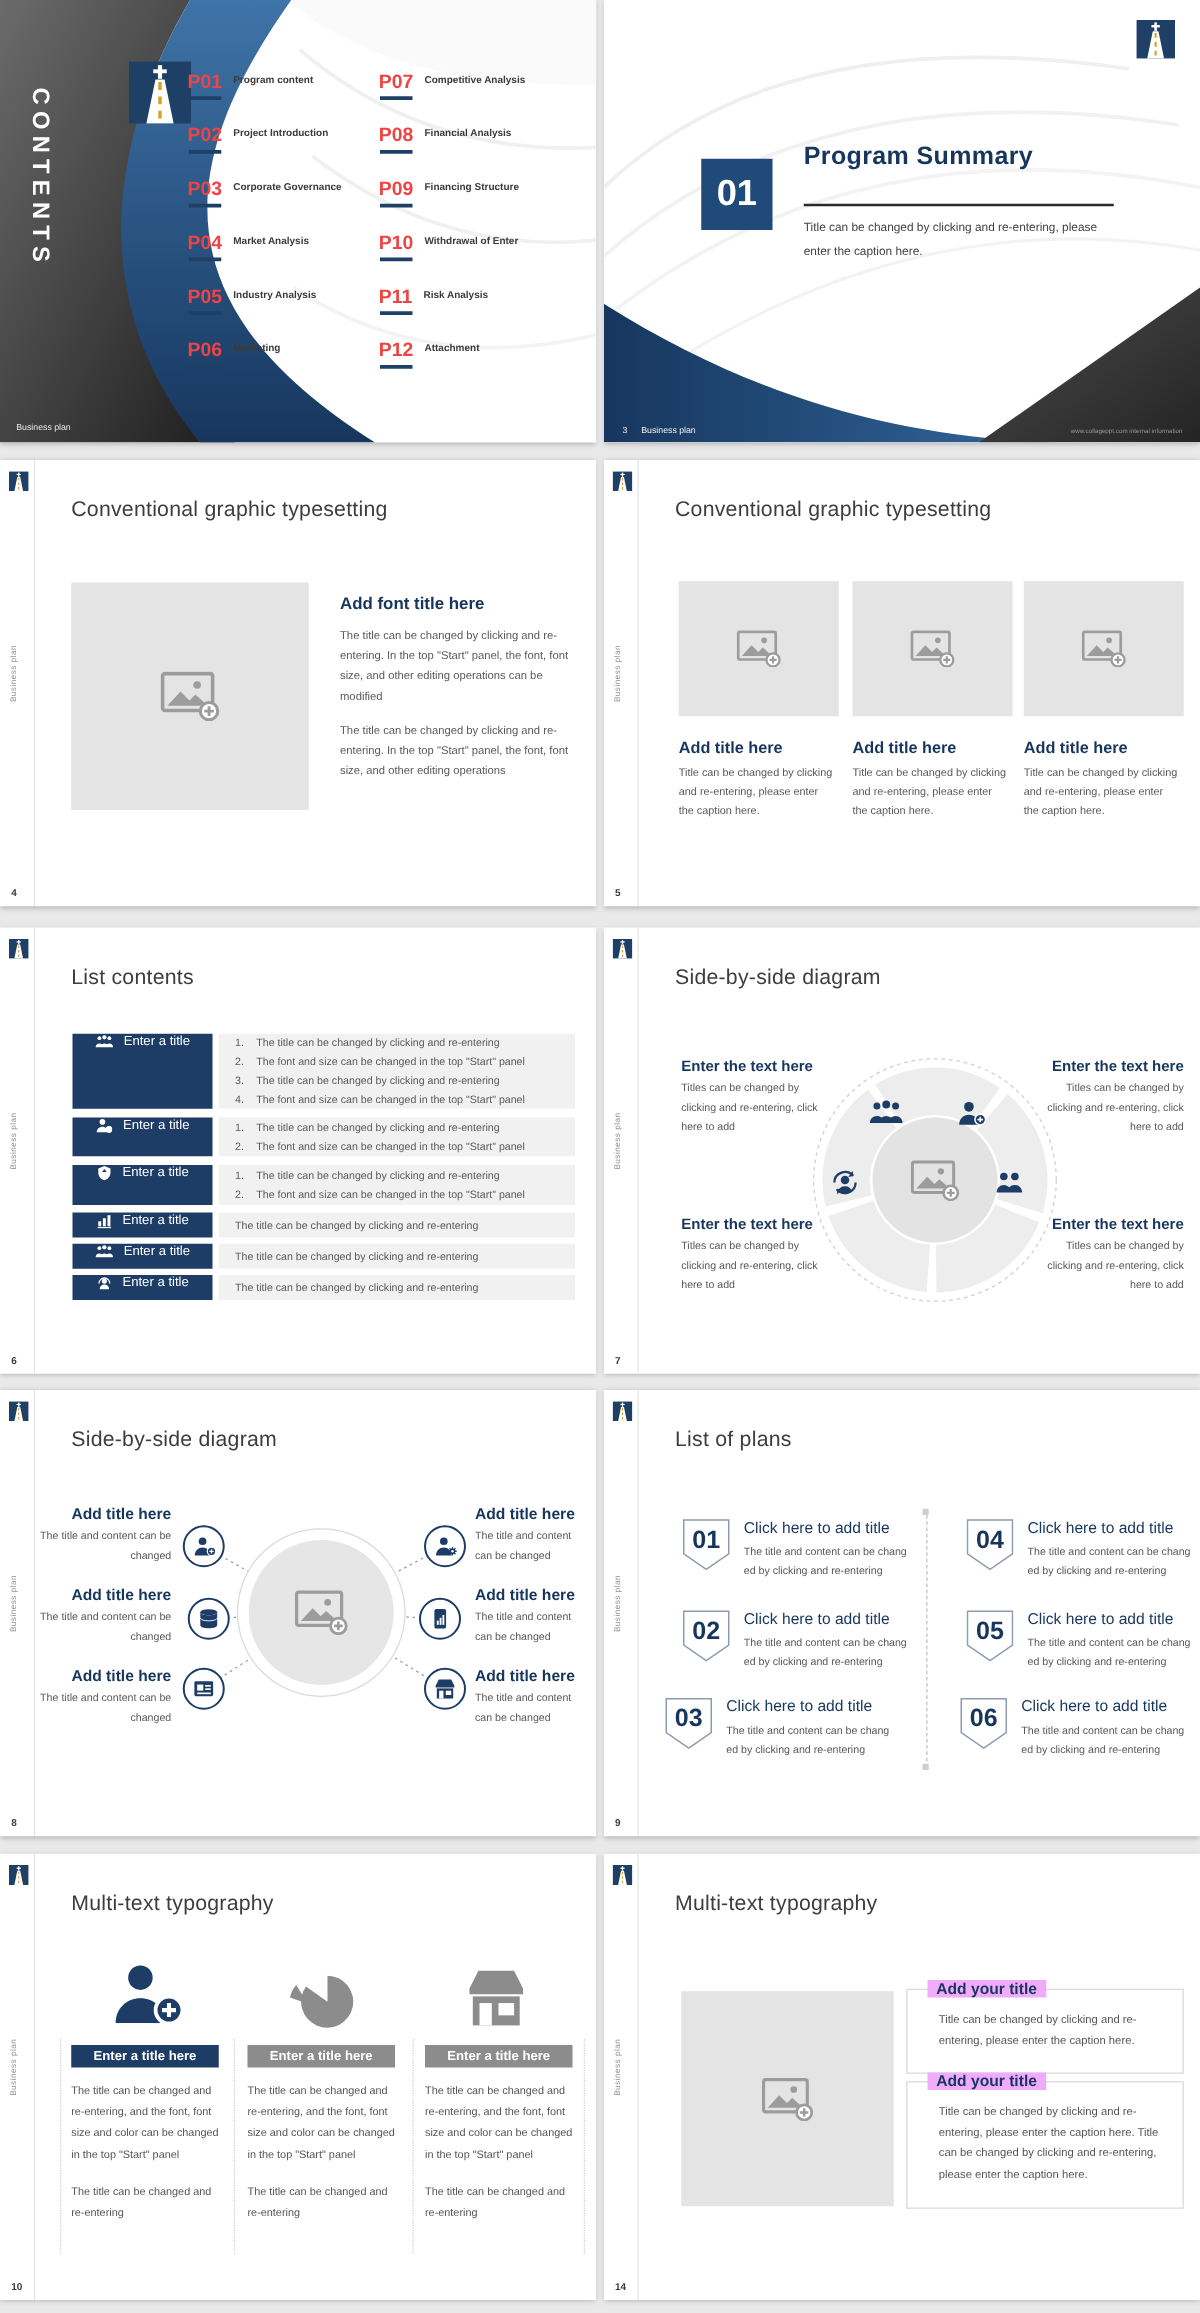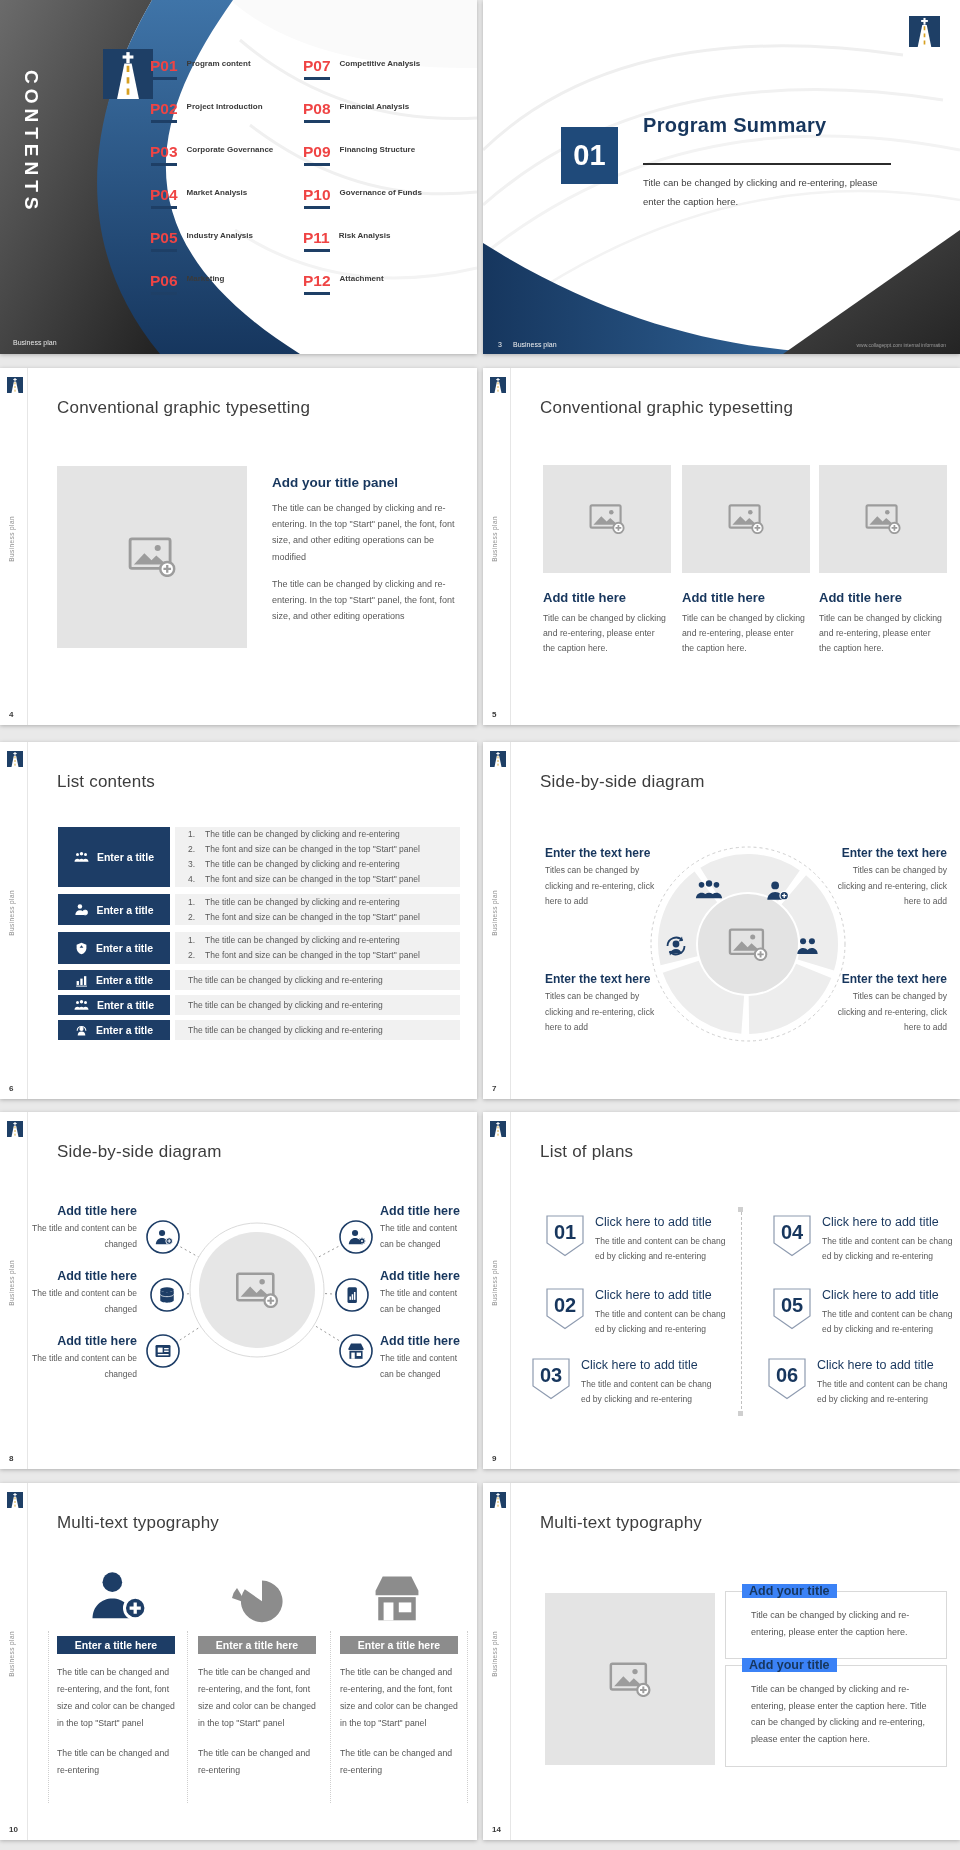--- a/index.html
+++ b/index.html
@@ -20,42 +20,42 @@
   .gtext{color:#595959}
   .ph{background:#e4e4e4;display:flex;align-items:center;justify-content:center;color:#9c9c9c}
   
   .toc-item{height:43px;display:flex;align-items:flex-start}
   .toc-num{display:inline-block;position:relative;font-size:15.5px;font-weight:700;color:#ef4444;line-height:17px}
   .toc-num::after{content:"";position:absolute;left:1px;bottom:-6px;width:26px;height:3px;background:#1e3f66}
   .toc-label{margin-left:9px;margin-top:2px;font-size:8px;font-weight:700;color:#3a3a3a}
   
   .lc-row{position:absolute;left:58px;width:402px}
   .lc-btn{position:absolute;left:0;top:0;bottom:0;width:112px;background:#1d3d66;color:#fff;
-          display:flex;align-items:center;justify-content:center;gap:8px;font-size:10.5px;font-weight:700}
+          display:flex;justify-content:center;gap:8px;font-size:10.5px;font-weight:400}
   .lc-panel{position:absolute;left:117px;right:0;top:0;bottom:0;background:#f1f1f1;
             display:flex;flex-direction:column;justify-content:center;padding-left:13px;
             font-size:8.5px;color:#595959}
   .lc-li{display:flex;line-height:15px}
   .mk{width:17px;flex:none}
   
   .blk-t{font-size:12px;font-weight:700;color:#17365d;margin-bottom:3px}
   .blk-b{font-size:8.5px;color:#595959;line-height:1.85}
   
   .plan{position:absolute;width:188px;height:62px}
   .plan-num{position:absolute;left:0;top:6px;width:38px;text-align:center;font-size:20px;font-weight:700;color:#17365d}
   .plan-tit{position:absolute;left:49px;top:0;font-size:12.5px;font-weight:400;color:#17365d;white-space:nowrap}
   .plan-bod{position:absolute;left:49px;top:19px;width:132px;font-size:8.5px;color:#595959;line-height:1.75}
   
   .mt-head{position:absolute;height:18px;width:118px;color:#fff;font-size:10.5px;font-weight:700;
            text-align:center;line-height:18px}
   .mt-body{position:absolute;width:118px;font-size:8.7px;color:#555;line-height:1.95}
   .dotline{position:absolute;width:0;border-left:1px dotted #cfcfcf}
   
   .fbox{position:absolute;border:1px solid #d9d9d9;background:#fff}
-  .fbox-t{position:absolute;top:-8px;left:16px;background:#3b82f6;padding:0 7px;font-size:12.5px;
+  .fbox-t{position:absolute;top:-8px;left:16px;background:#f0abfc;padding:0 7px;font-size:12.5px;
           font-weight:700;color:#17365d}
   .fbox-b{padding:15px 12px 0 25px;font-size:9px;color:#555;line-height:1.85}
 </style>
 </head>
 <body>
 
 <svg width="0" height="0" style="position:absolute">
   <defs>
     <symbol id="i-logo" viewBox="0 0 48 48">
       <rect width="48" height="48" fill="#1e3f66"></rect>
@@ -218,21 +218,21 @@
       <div class="toc-item">
           <span class="toc-num">P08</span>
           <span class="toc-label">Financial Analysis</span>
         </div>
       <div class="toc-item">
           <span class="toc-num">P09</span>
           <span class="toc-label">Financing Structure</span>
         </div>
       <div class="toc-item">
           <span class="toc-num">P10</span>
-          <span class="toc-label">Governance of Funds</span>
+          <span class="toc-label">Withdrawal of Enter</span>
         </div>
       <div class="toc-item">
           <span class="toc-num">P11</span>
           <span class="toc-label">Risk Analysis</span>
         </div>
       <div class="toc-item">
           <span class="toc-num">P12</span>
           <span class="toc-label">Attachment</span>
         </div>
     </div>
@@ -277,21 +277,21 @@
       </svg>
     <div class="vbrand">Business plan</div>
     <div class="sideline"></div>
     <div class="pg">4</div>
     <div class="stitle">Conventional graphic typesetting</div>
     <div class="ph abs" style="left:57px;top:98px;width:190px;height:182px">
       <svg width="48" height="40">
           <use href="#i-img"></use>
         </svg>
     </div>
-    <div class="abs navy-h" style="left:272px;top:107px;font-size:13.5px">Add your title panel</div>
+    <div class="abs navy-h" style="left:272px;top:107px;font-size:13.5px">Add font title here</div>
     <div class="abs gtext" style="left:272px;top:132px;width:190px;font-size:9px;line-height:1.8">The title can be changed by clicking and re-entering. In the top "Start" panel, the font, font size, and other editing operations can be modified</div>
     <div class="abs gtext" style="left:272px;top:208px;width:190px;font-size:9px;line-height:1.8">The title can be changed by clicking and re-entering. In the top "Start" panel, the font, font size, and other editing operations</div>
   </div>
 
   <div class="slide" id="slide4" style="left:483px;top:368px;height:357px">
     <svg class="logo-sm">
         <use href="#i-logo"></use>
       </svg>
     <div class="vbrand">Business plan</div>
     <div class="sideline"></div>

